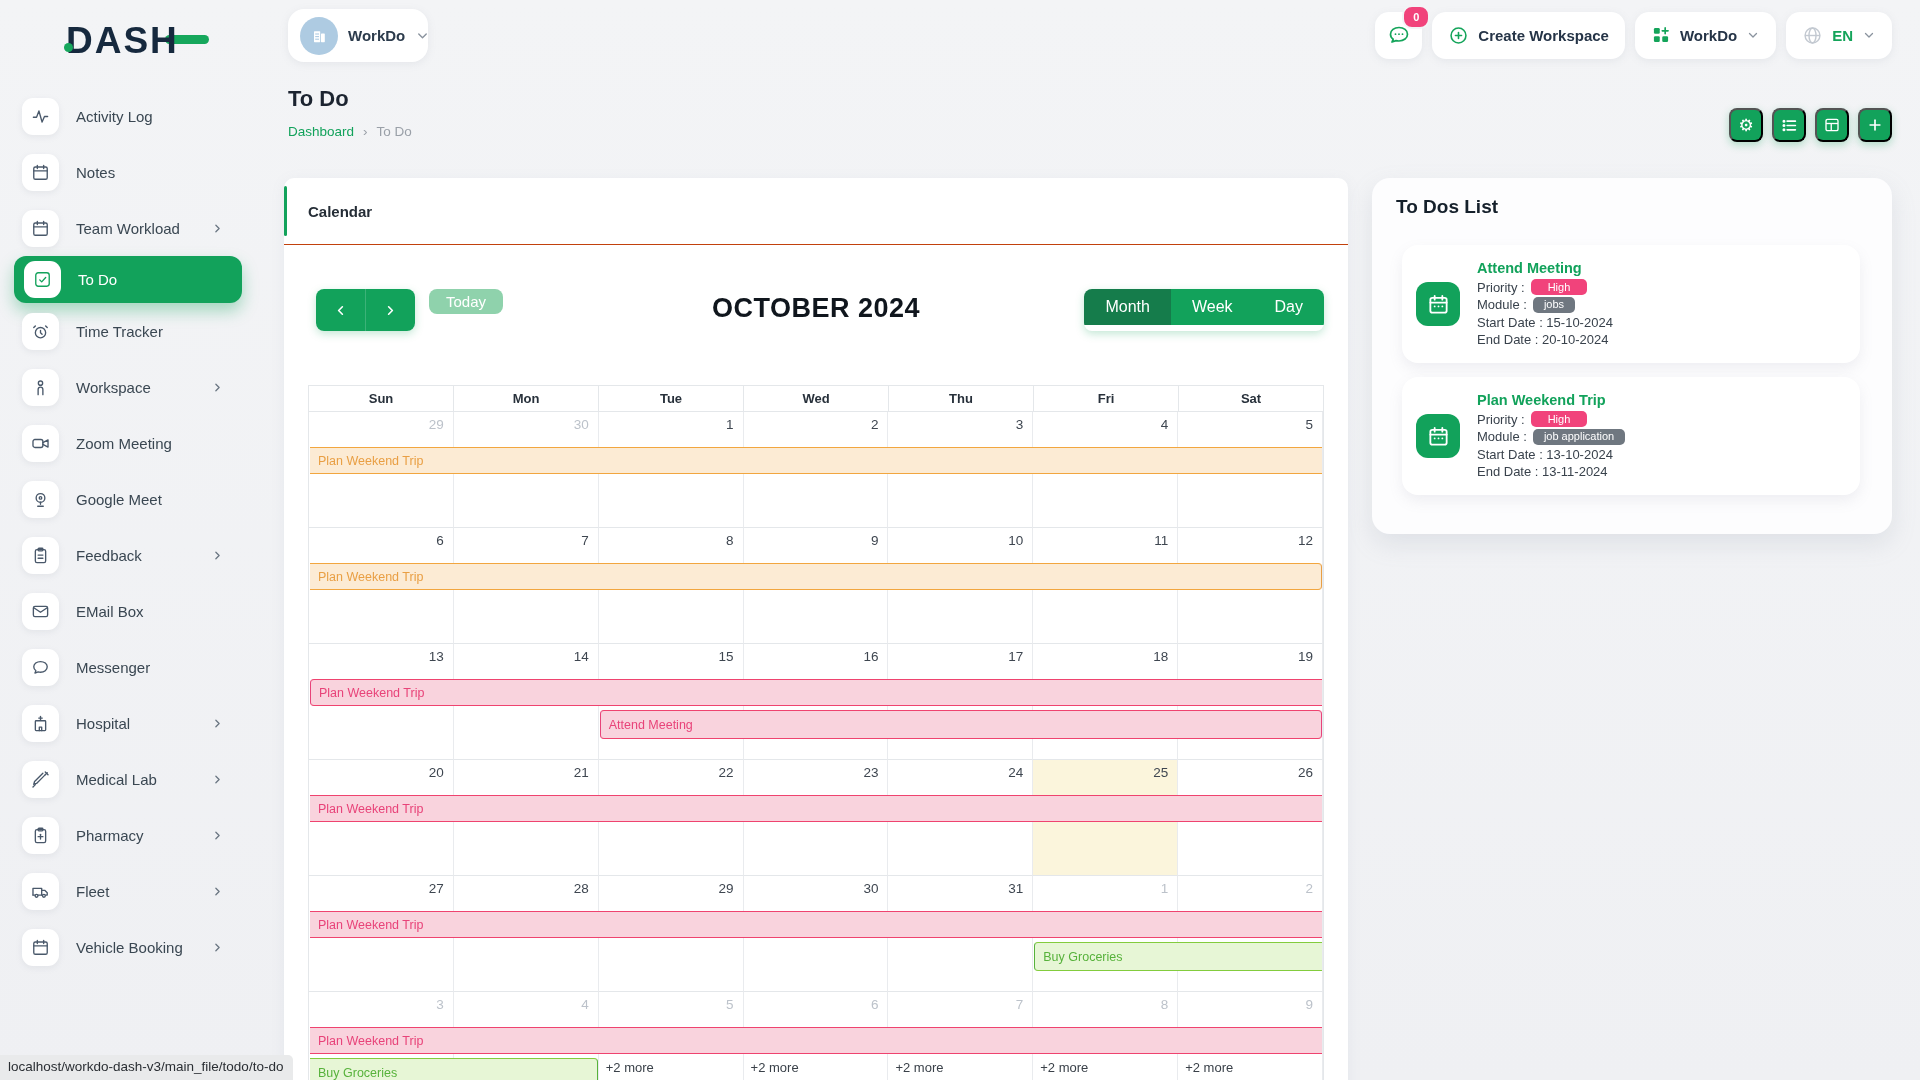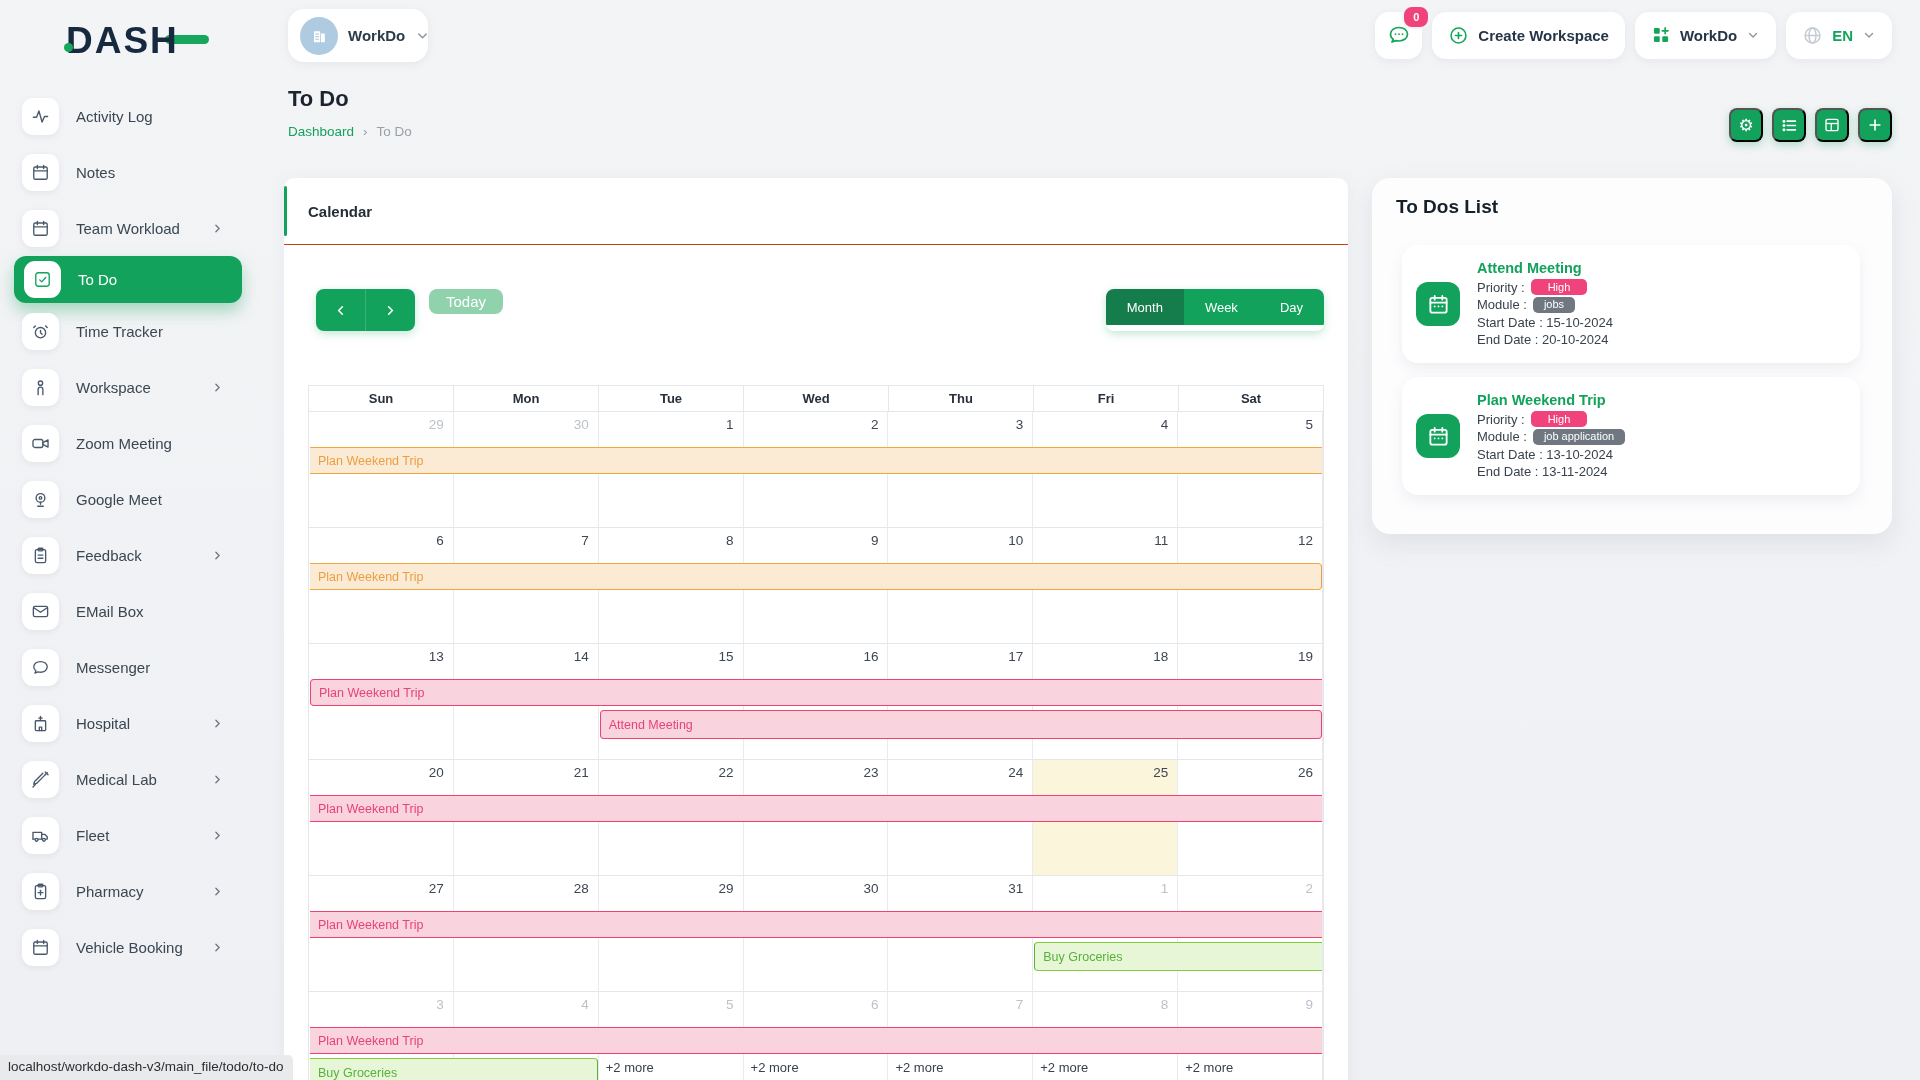--- a/index.html
+++ b/index.html
@@ -57,21 +57,21 @@
   .card-head:before{content:"";position:absolute;left:0;top:8px;bottom:8px;width:3px;background:#12a25b;border-radius:2px;}
   .card-head .t{font-size:15px;font-weight:700;color:#252d36;}
   .cal-toolbar{position:absolute;left:24px;right:24px;top:111px;height:42px;}
   .nav-group{position:absolute;left:8px;top:0;height:42px;display:flex;border-radius:8px;overflow:hidden;box-shadow:0 3px 8px rgba(18,162,91,.25);}
   .nav-btn{width:49px;height:42px;background:#12a25b;color:#fff;display:flex;align-items:center;justify-content:center;cursor:pointer;}
   .nav-btn + .nav-btn{border-left:1px solid rgba(255,255,255,.18);}
   .today-btn{position:absolute;left:121px;top:0;height:25px;padding:0 17px;background:#8fd2ac;color:#fff;font-size:15px;
     border:none;border-radius:8px;display:flex;align-items:center;cursor:default;}
   .cal-title{position:absolute;left:0;right:0;top:4px;text-align:center;font-size:27px;font-weight:800;color:#10161d;letter-spacing:.5px;}
   .view-group{position:absolute;right:0;top:0;height:42px;display:flex;border-radius:8px;overflow:hidden;box-shadow:0 3px 8px rgba(18,162,91,.25);}
-  .view-btn{height:36px;padding:0 21px;background:#12a25b;color:#fff;font-size:13px;display:flex;align-items:center;cursor:pointer;border:none;}
+  .view-btn{height:36px;padding:0 21px;background:#12a25b;color:#fff;font-size:16px;display:flex;align-items:center;cursor:pointer;border:none;}
   .view-btn.active{background:#157c4b;}
 
   
   .cal-grid{position:absolute;left:24px;right:24px;top:207px;border:1px solid #e4e7ea;}
   .dow-row{display:flex;height:25px;border-bottom:1px solid #e4e7ea;}
   .dow{flex:1;display:flex;align-items:center;justify-content:center;font-size:13px;font-weight:700;color:#28313b;border-right:1px solid #e4e7ea;}
   .dow:last-child{border-right:none;}
   .cal-week{position:relative;display:flex;height:116px;}
   .cal-cell{flex:1;border-right:1px solid #e9ebee;border-bottom:1px solid #e4e7ea;position:relative;box-sizing:border-box;cursor:pointer;}
   .cal-cell:last-child{border-right:none;}
@@ -346,45 +346,45 @@
         <span class="sb-label">Medical Lab</span>
         <span class="sb-chev">
           <svg width="13" height="13" viewBox="0 0 24 24" fill="none" stroke="currentColor" stroke-width="2.4" stroke-linecap="round" stroke-linejoin="round">
             <polyline points="9 6 15 12 9 18"></polyline>
           </svg>
         </span>
       </div>
       <div class="sb-item">
         <span class="sb-ic">
           <svg width="19" height="19" viewBox="0 0 24 24" fill="none" stroke="currentColor" stroke-width="1.7" stroke-linecap="round" stroke-linejoin="round">
+            <rect x="5.5" y="4.5" width="13" height="16.5" rx="2"></rect>
+            <rect x="9" y="2.8" width="6" height="3.4" rx="1"></rect>
+            <line x1="12" y1="10.5" x2="12" y2="16.5"></line>
+            <line x1="9" y1="13.5" x2="15" y2="13.5"></line>
+          </svg>
+        </span>
+        <span class="sb-label">Pharmacy</span>
+        <span class="sb-chev">
+          <svg width="13" height="13" viewBox="0 0 24 24" fill="none" stroke="currentColor" stroke-width="2.4" stroke-linecap="round" stroke-linejoin="round">
+            <polyline points="9 6 15 12 9 18"></polyline>
+          </svg>
+        </span>
+      </div>
+      <div class="sb-item">
+        <span class="sb-ic">
+          <svg width="19" height="19" viewBox="0 0 24 24" fill="none" stroke="currentColor" stroke-width="1.7" stroke-linecap="round" stroke-linejoin="round">
             <path d="M2.5 16.5V8h11v8.5"></path>
             <path d="M13.5 10.5h3.8l3.2 3v3h-1.8"></path>
             <circle cx="7" cy="17.5" r="1.8"></circle>
             <circle cx="16.3" cy="17.5" r="1.8"></circle>
             <path d="M2.5 16.5h2.2"></path>
             <path d="M9 16.5h5.2"></path>
           </svg>
         </span>
         <span class="sb-label">Fleet</span>
-        <span class="sb-chev">
-          <svg width="13" height="13" viewBox="0 0 24 24" fill="none" stroke="currentColor" stroke-width="2.4" stroke-linecap="round" stroke-linejoin="round">
-            <polyline points="9 6 15 12 9 18"></polyline>
-          </svg>
-        </span>
-      </div>
-      <div class="sb-item">
-        <span class="sb-ic">
-          <svg width="19" height="19" viewBox="0 0 24 24" fill="none" stroke="currentColor" stroke-width="1.7" stroke-linecap="round" stroke-linejoin="round">
-            <rect x="5.5" y="4.5" width="13" height="16.5" rx="2"></rect>
-            <rect x="9" y="2.8" width="6" height="3.4" rx="1"></rect>
-            <line x1="12" y1="10.5" x2="12" y2="16.5"></line>
-            <line x1="9" y1="13.5" x2="15" y2="13.5"></line>
-          </svg>
-        </span>
-        <span class="sb-label">Pharmacy</span>
         <span class="sb-chev">
           <svg width="13" height="13" viewBox="0 0 24 24" fill="none" stroke="currentColor" stroke-width="2.4" stroke-linecap="round" stroke-linejoin="round">
             <polyline points="9 6 15 12 9 18"></polyline>
           </svg>
         </span>
       </div>
       <div class="sb-item">
         <span class="sb-ic">
           <svg width="19" height="19" viewBox="0 0 24 24" fill="none" stroke="currentColor" stroke-width="1.7" stroke-linecap="round" stroke-linejoin="round">
             <rect x="3.5" y="5" width="17" height="15.5" rx="2"></rect>
@@ -456,20 +456,21 @@
               <polyline points="15 6 9 12 15 18"></polyline>
             </svg>
           </span>
         <span class="nav-btn">
             <svg width="15" height="15" viewBox="0 0 24 24" fill="none" stroke="currentColor" stroke-width="2.6" stroke-linecap="round" stroke-linejoin="round">
               <polyline points="9 6 15 12 9 18"></polyline>
             </svg>
           </span>
       </div>
       <button class="today-btn">Today</button>
+      <div class="cal-title">OCTOBER 2024</div>
       <div class="view-group">
           <button class="view-btn active">Month</button>
           <button class="view-btn">Week</button>
           <button class="view-btn">Day</button>
         </div>
     </div>
     <div class="cal-grid">
       <div class="dow-row">
           <div class="dow">Sun</div>
           <div class="dow">Mon</div>

